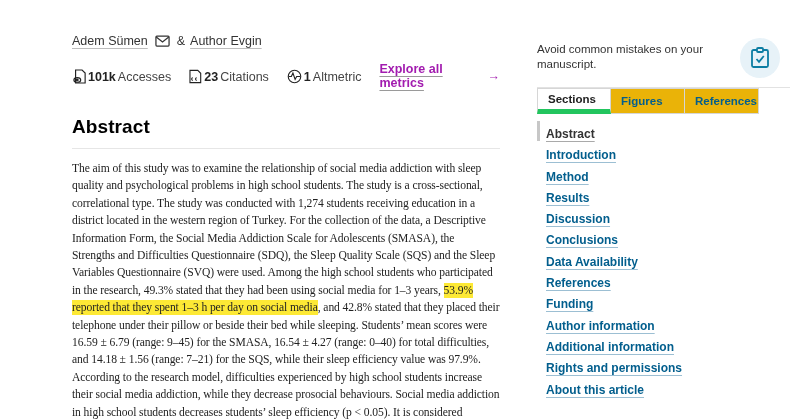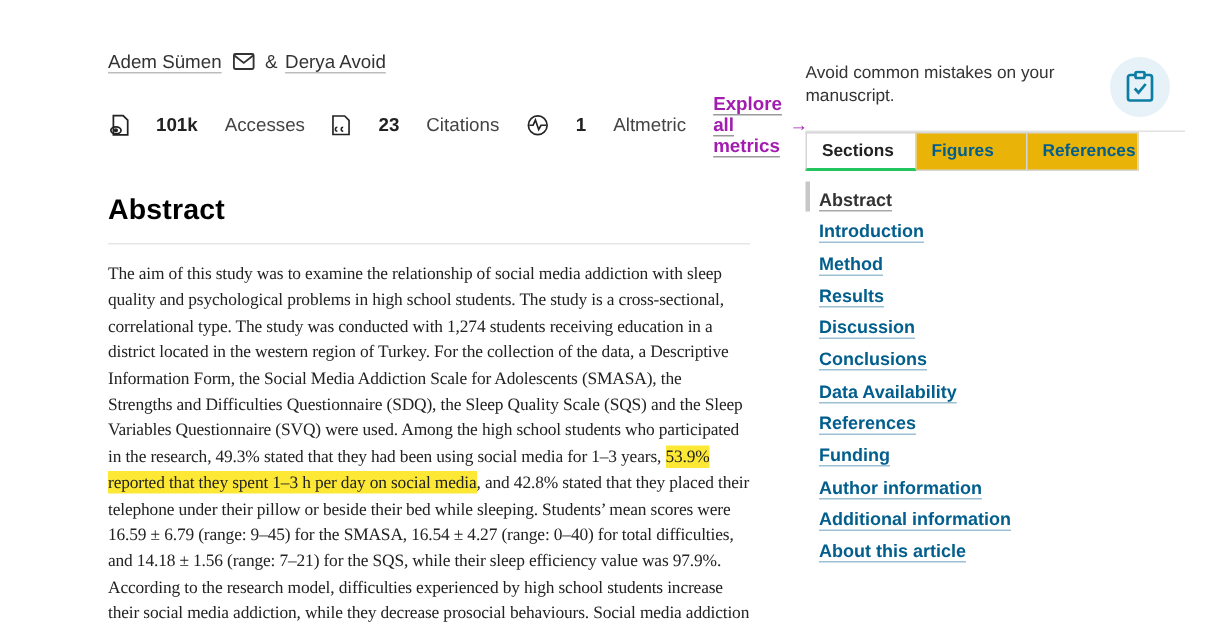--- a/index.html
+++ b/index.html
@@ -7,21 +7,21 @@
   #page {
     position:relative; width:806px; height:420px; background:#fff;
     overflow:hidden; font-family:"Liberation Sans", sans-serif; color:#333;margin-top:30px;
   }
   
   #main { position:absolute; left:72px; top:4px; width:428px; }
   .author-row { display:flex; align-items:center; gap:5px; font-size:12.5px; color:#333; }
   .author-link { color:#333; text-decoration:underline; text-decoration-color:#bdbdbd; text-underline-offset:3px; cursor:pointer; }
   .env-icon { display:inline-flex; margin:0 2px; }
   .metrics-row { display:flex; align-items:center; gap:18px; margin-top:14px; font-size:12.5px; color:#444; }
-  .metric { display:flex; align-items:center; gap:18px; }
+  .metric { display:flex; align-items:flex-end; gap:2px; }
   .metric b { color:#222; }
   .metric-icon { display:inline-flex; color:#222; }
   .explore-link { display:flex; align-items:center; gap:5px; color:#a21caf; font-weight:bold; cursor:pointer; }
   .explore-link .lbl { text-decoration:underline; text-decoration-color:#9a9a9a; text-underline-offset:3px; }
   h2.abstract-h { margin-top:26px; font-size:19px; font-weight:700; color:#000; letter-spacing:0.1px; }
   .rule { margin-top:10px; border-bottom:1px solid #e6e6e6; }
   .abstract-body {
     margin-top:11px; font-family:"Liberation Serif", serif;
     font-size:11.6px; line-height:17.4px; color:#222;
     letter-spacing:-0.1px; text-align:left;
@@ -39,21 +39,21 @@
     display:flex; align-items:center; justify-content:center; flex:0 0 auto; margin-right:10px;
   }
   .sb-rule { margin-top:9px; border-bottom:1px solid #e2e2e2; }
   .tabs { display:flex; margin-top:0; width:222px; }
   .tab {
     width:74px; height:26px; display:flex; align-items:center; justify-content:flex-start;
     padding-left:10px; font-size:11.5px; font-weight:700; cursor:pointer;
     background:#eab308; color:#025e8d; border:1px solid #d6d6d6; border-left:none;
   }
   .tab:first-child { border-left:1px solid #d6d6d6; }
-  .tab.active { background:#fff; color:#222; border-bottom:2px solid #22c55e; }
+  .tab.active { background:#fff; color:#222; border-bottom:5px solid #22c55e; }
   .toc { list-style:none; margin-top:10px; }
   .toc li { position:relative; padding-left:9px; height:21.3px; }
   .toc a { font-size:12px; font-weight:700; color:#025e8d; text-decoration:underline;
            text-decoration-color:#9cbfd3; text-underline-offset:3px; cursor:pointer; }
   .toc li.active a { color:#333; text-decoration-color:#a9a9a9; }
   .toc li.active::before {
     content:""; position:absolute; left:0; top:-3px; width:3px; height:20px; background:#c7c7c7;
   }
   svg { display:block; }
 </style>
@@ -66,21 +66,21 @@
 
     <div class="author-row">
       <a class="author-link">Adem Sümen</a>
       <span class="env-icon">
         <svg width="15" height="12" viewBox="0 0 24 19" fill="none" stroke="#333" stroke-width="2">
           <rect x="1.5" y="1.5" width="21" height="16" rx="1.5"></rect>
           <path d="M2 3l10 8L22 3"></path>
         </svg>
       </span>
       <span>&amp;</span>
-      <a class="author-link">Derya Avoid</a>
+      <a class="author-link">Author Evgin</a>
     </div>
 
     <div class="metrics-row">
       <span class="metric">
         <span class="metric-icon">
           <svg width="14" height="15" viewBox="0 0 20 22" fill="none" stroke="#222" stroke-width="1.7">
             <path d="M5 1.5h9.5L19 6v14.5H5z"></path>
             <ellipse cx="7.5" cy="16" rx="5" ry="3.4"></ellipse>
             <circle cx="7.5" cy="16" r="1.2" fill="#222"></circle>
           </svg>
@@ -151,17 +151,18 @@
       <li><a>Introduction</a></li>
       <li><a>Method</a></li>
       <li><a>Results</a></li>
       <li><a>Discussion</a></li>
       <li><a>Conclusions</a></li>
       <li><a>Data Availability</a></li>
       <li><a>References</a></li>
       <li><a>Funding</a></li>
       <li><a>Author information</a></li>
       <li><a>Additional information</a></li>
+      <li><a>Rights and permissions</a></li>
       <li><a>About this article</a></li>
     </ul>
   </div>
 
 </div>
 
 </body></html>

